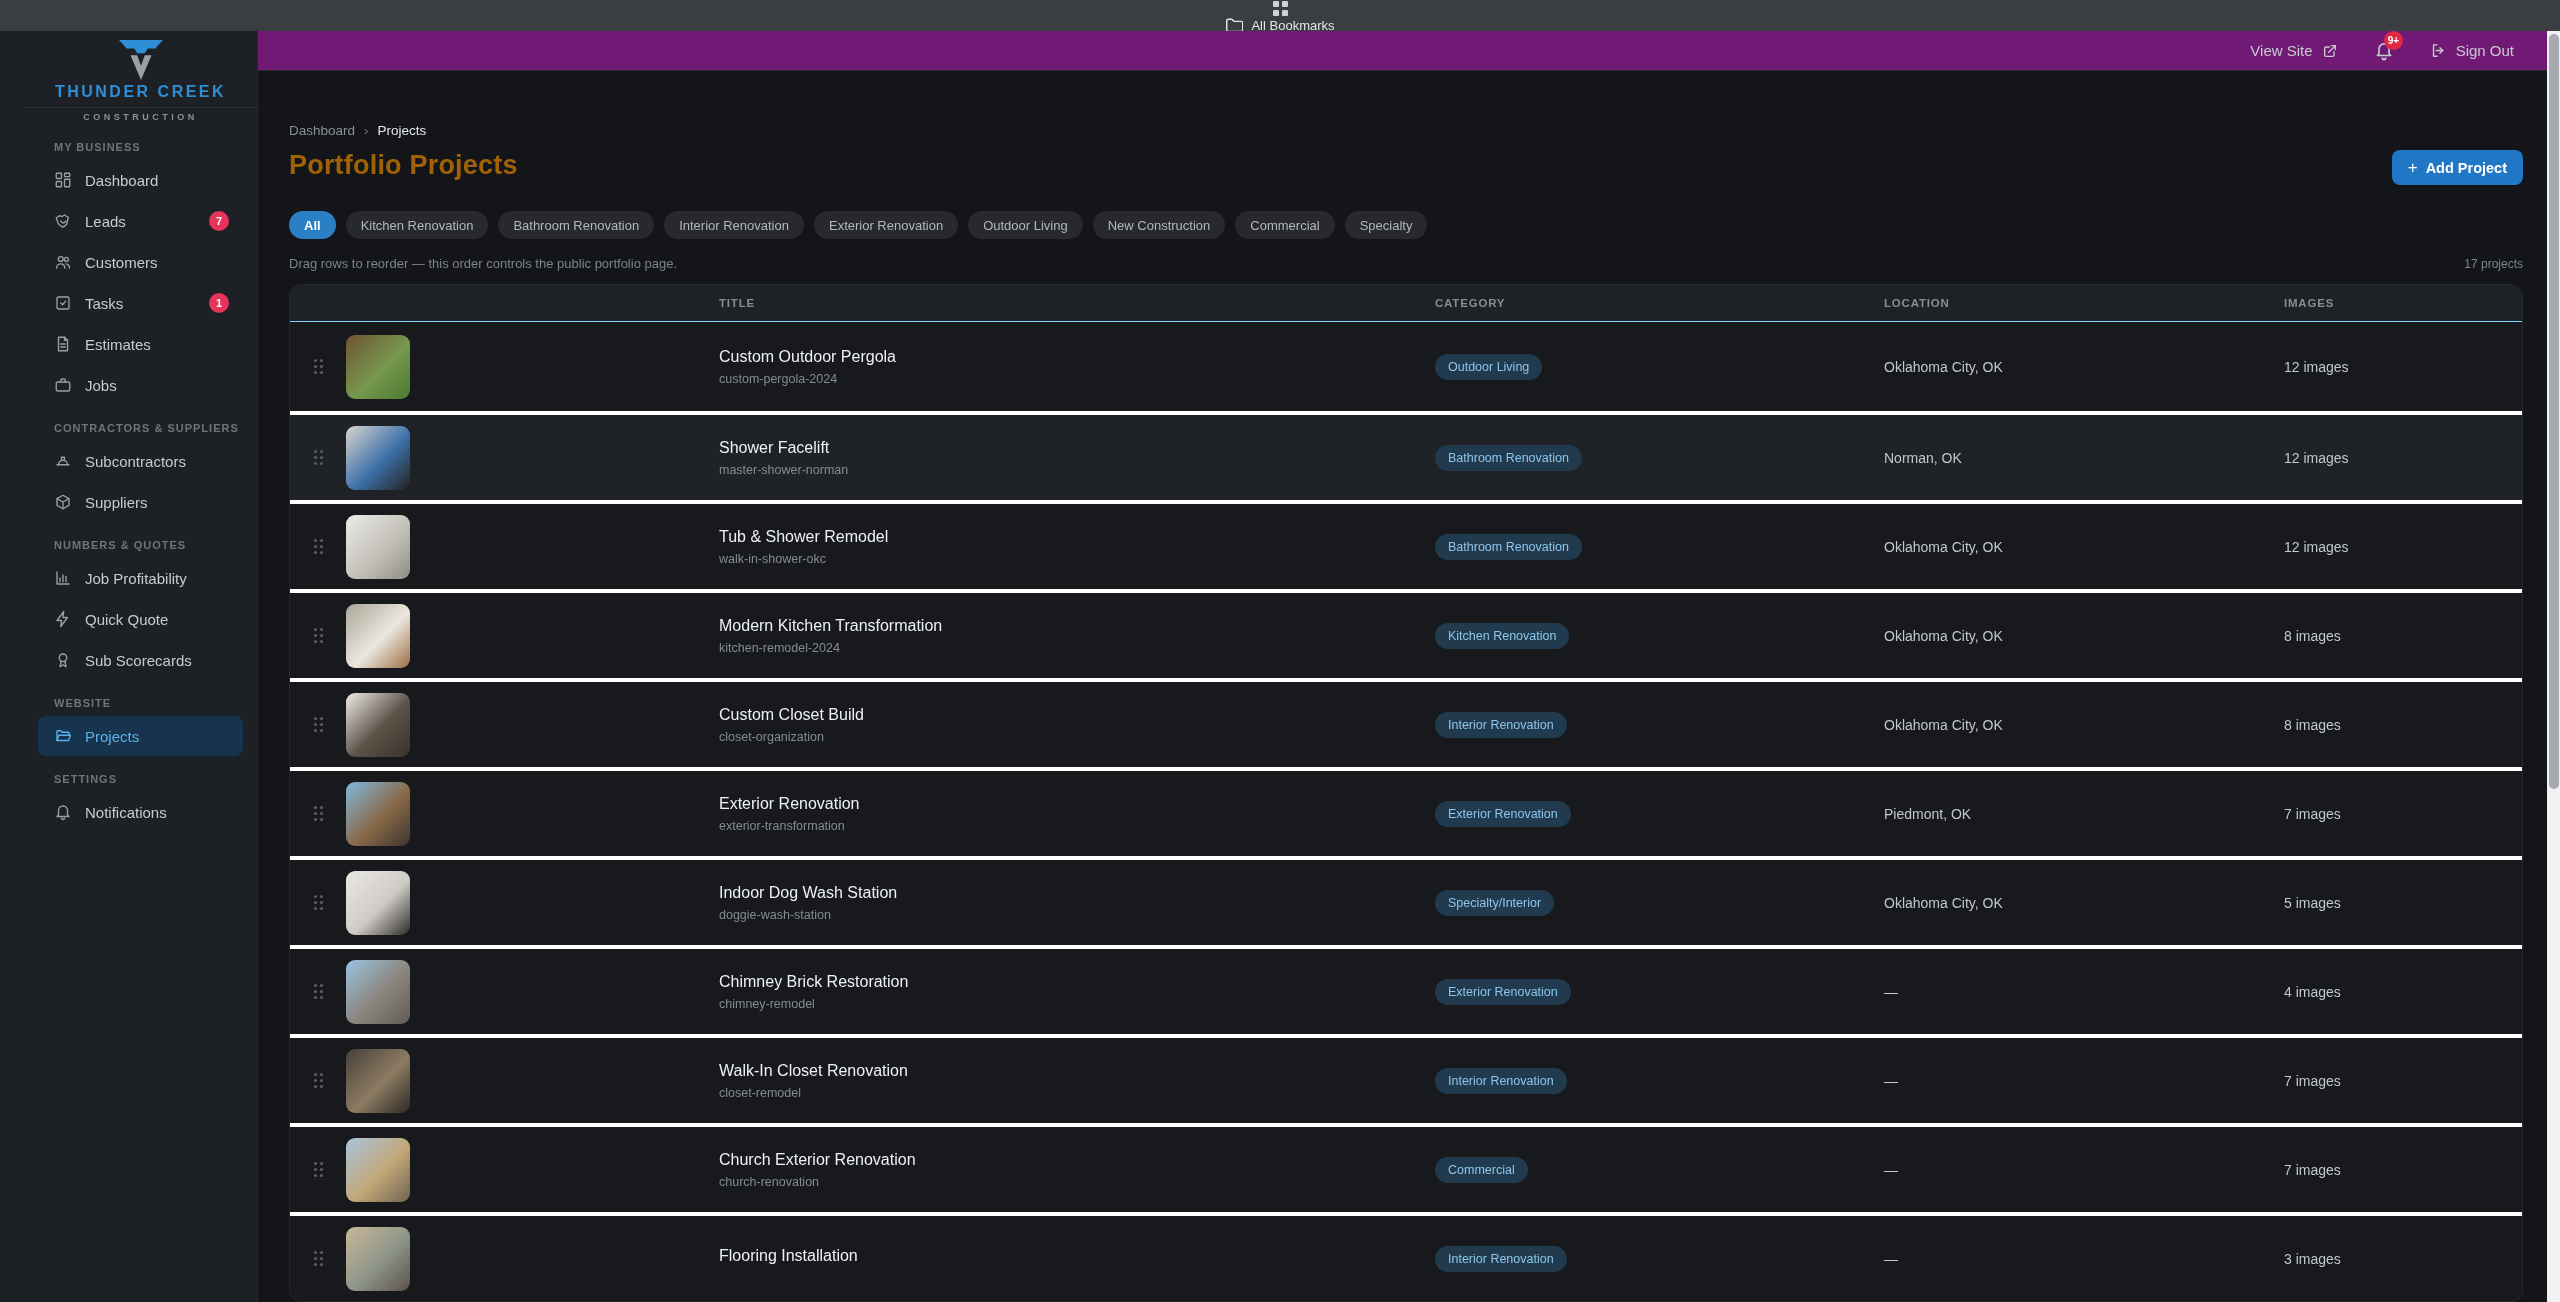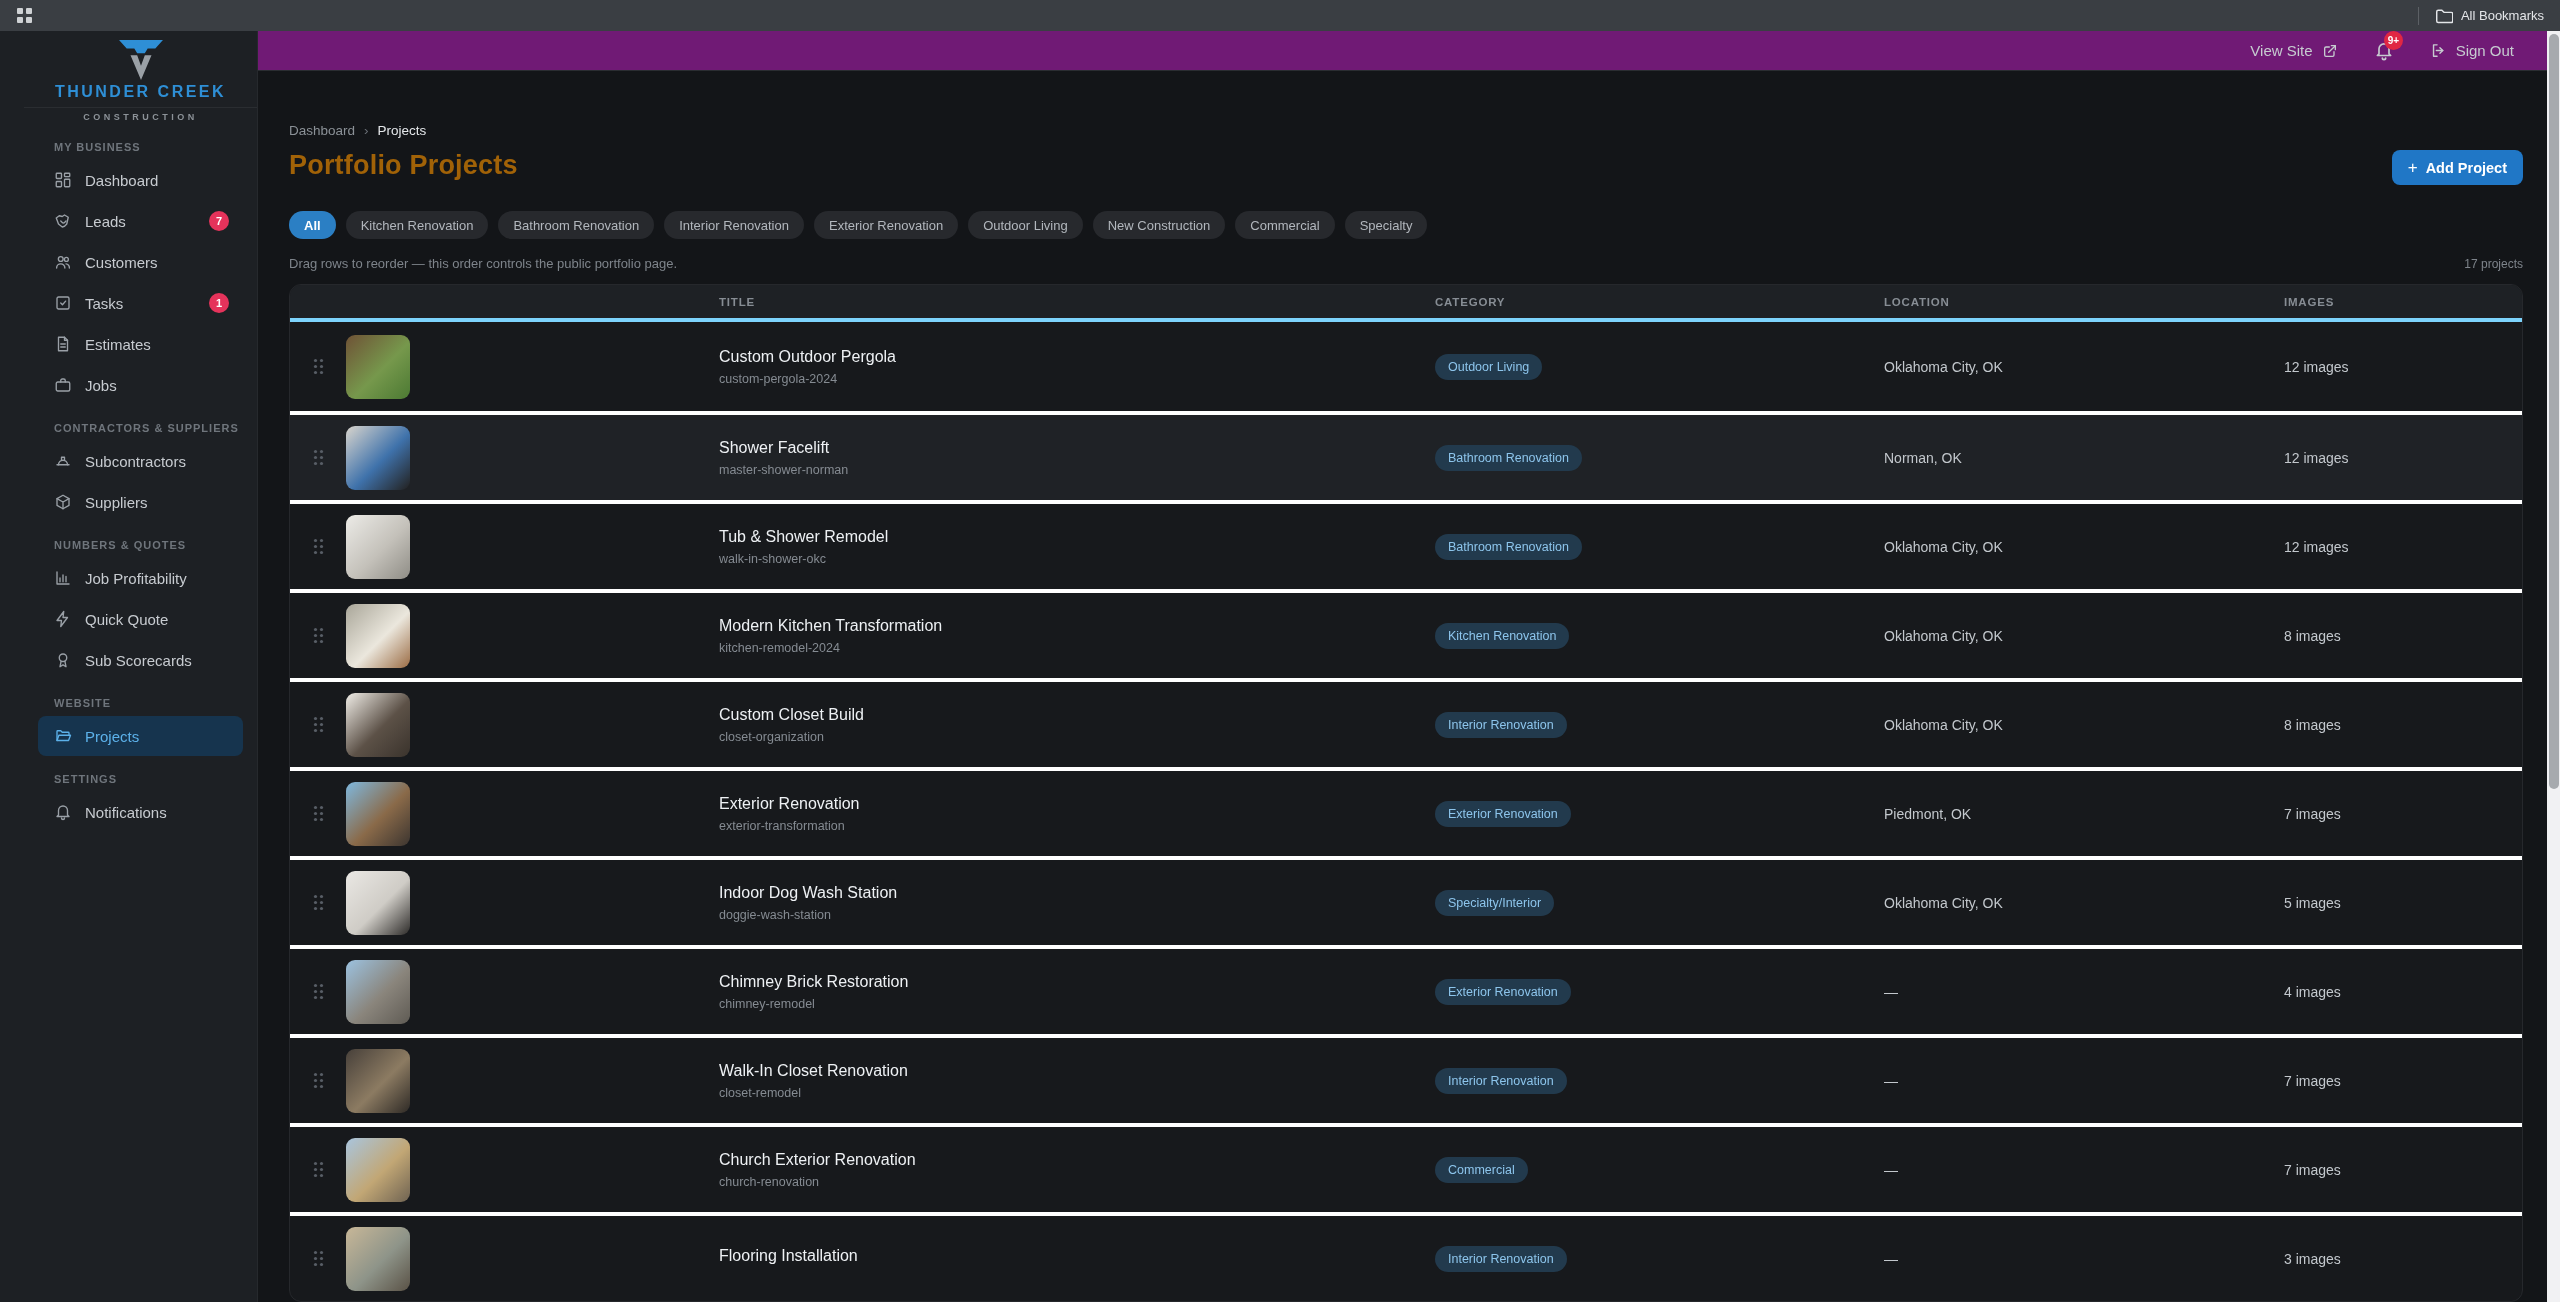--- a/index.html
+++ b/index.html
@@ -1,21 +1,21 @@
 <!DOCTYPE html>
 <html><head>
 <meta charset="utf-8">
 <style>
   * { margin:0; padding:0; box-sizing:border-box; }
   html,body { width:2560px; height:1302px; overflow:hidden; background:#131518;
               font-family:"Liberation Sans", sans-serif; }
 
   
   .browser-bar { height:31px; background:#3a3e43; display:flex; align-items:center;
-                 padding:0 16px; color:#e3e5e8; font-size:13px; }
+                 padding:0 16px; color:#e3e5e8; font-size:13px;flex-direction:column; }
   .browser-bar .spacer { flex:1; }
   .bm-sep { width:1px; height:18px; background:#5c6065; margin-right:16px; }
   .bm-wrap { display:flex; align-items:center; gap:8px; }
 
   
   .app { display:flex; height:1271px; }
 
   
   .sidebar { width:258px; background:#1d2024; border-right:1px solid #26292d;
              flex-shrink:0; display:flex; flex-direction:column;padding-left:24px; }
@@ -65,21 +65,21 @@
   .chip.active { background:#2b7fc4; color:#fff; font-weight:bold; }
 
   .hint-row { display:flex; justify-content:space-between; align-items:center; margin-top:17px; }
   .hint { color:#7e848b; font-size:13px; }
   .proj-count { color:#7e848b; font-size:12px; }
 
   
   .table { margin-top:13px; background:#17191c; border:1px solid #26282c; border-radius:12px;
            overflow:hidden; }
   .thead { display:grid; grid-template-columns:56px 373px 716px 449px 400px 1fr;
-           background:#1e2125; height:37px; align-items:center; border-bottom:4px solid #7dd3fc; }
+           background:#1e2125; height:37px; align-items:center; border-bottom:1px solid #7dd3fc; }
   .thead .th { color:#878d94; font-size:11.5px; font-weight:bold; letter-spacing:.8px; }
   .trow { display:grid; grid-template-columns:56px 373px 716px 449px 400px 1fr; align-items:center;
           height:89px; border-top:4px solid #ffffff; cursor:grab; }
   .trow:first-child { border-top:none; }
   .trow.highlight { background:#1f2226; }
   .grip { display:flex; justify-content:center; color:#585e66; }
   .thumb { width:64px; height:64px; border-radius:9px; background:#333; }
   .cell-title .t1 { color:#eef1f4; font-size:16px; font-weight:normal; }
   .cell-title .t2 { color:#858b92; font-size:12.5px; margin-top:6px; }
   .badge { display:inline-block; background:#223a4d; color:#8dc5ec; font-size:12.5px;

